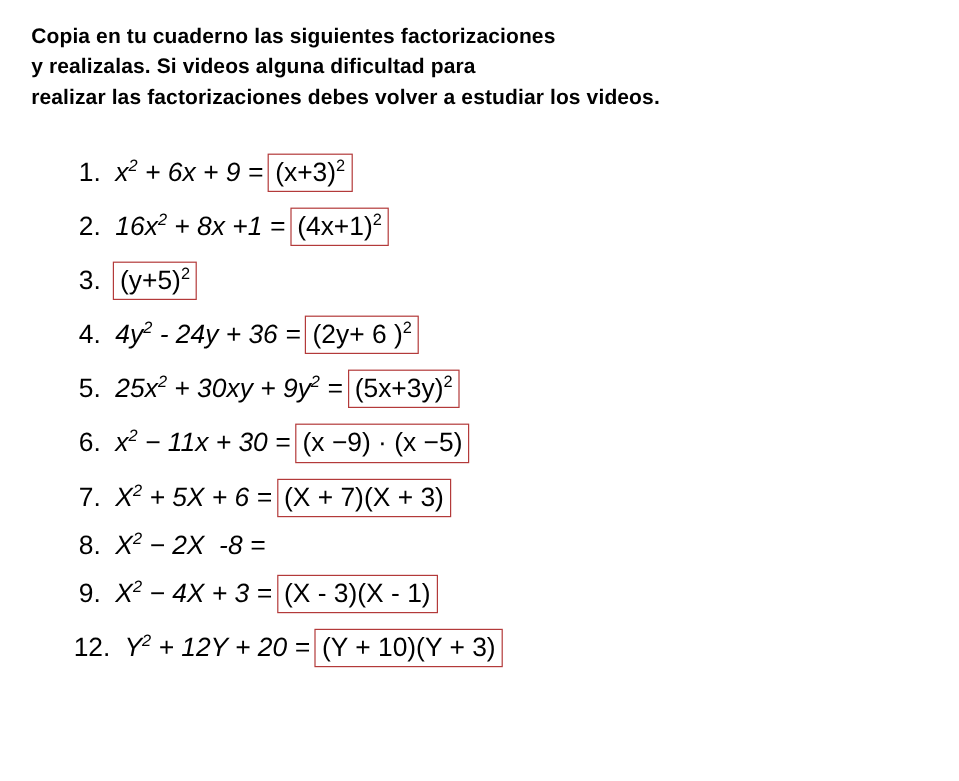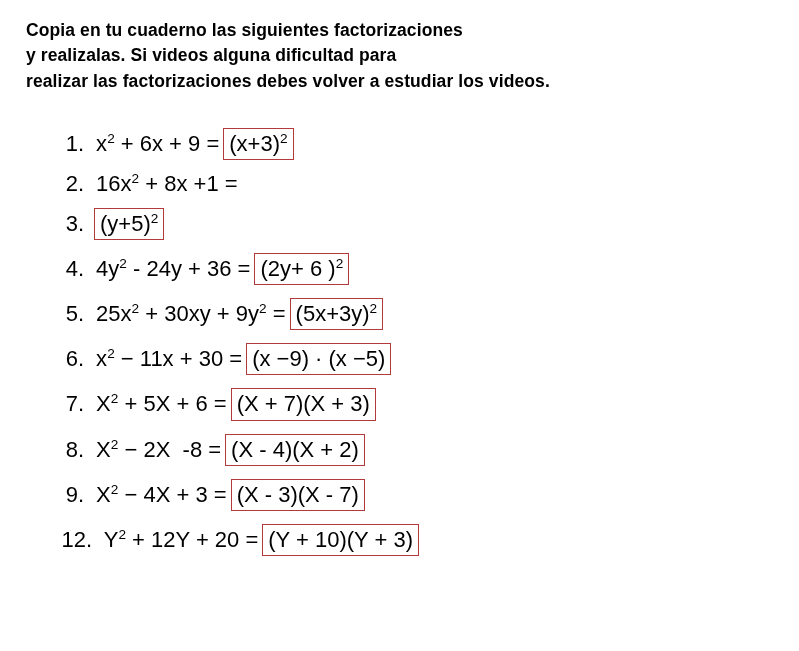--- a/index.html
+++ b/index.html
@@ -50,20 +50,21 @@
     margin-bottom: 13px;
     white-space: pre;
   }
   .num {
     display: inline-block;
     text-align: right;
     margin-right: 6px;
   }
   .lhs {
     white-space: pre;
+    font-style: italic;
   }
   .answer {
     display: inline-block;
     border: 1.5px solid #b33a3a;
     padding: 3px 5px 4px 5px;
     margin-left: 4px;
     white-space: pre;
     line-height: 1.05;
   }
   sup {
@@ -89,24 +90,24 @@
 <div class="page">
 
   <div class="instructions">
     <div class="line">Copia en tu cuaderno las siguientes factorizaciones</div>
     <div class="line">y realizalas. Si videos alguna dificultad para</div>
     <div class="line"><span>realizar las factorizaciones debes volver a estudiar los videos</span><span class="tail">.</span></div>
   </div>
 
   <div class="problems">
       <div class="problem" style="margin-left: 0px;"><span class="num" style="width: 30px;">1.</span><span class="lhs"> x<sup>2</sup> + 6x + 9 =</span><span class="answer">(x+3)<sup>2</sup></span></div>
-      <div class="problem" style="margin-left: 0px;"><span class="num" style="width: 30px;">2.</span><span class="lhs"> 16x<sup>2</sup> + 8x +1 =</span></div>
+      <div class="problem" style="margin-left: 0px;"><span class="num" style="width: 30px;">2.</span><span class="lhs"> 16x<sup>2</sup> + 8x +1 =</span><span class="answer">(4x+1)<sup>2</sup></span></div>
       <div class="problem" style="margin-left: 0px;"><span class="num" style="width: 30px;">3.</span><span class="answer">(y+5)<sup>2</sup></span></div>
       <div class="problem" style="margin-left: 0px;"><span class="num" style="width: 30px;">4.</span><span class="lhs"> 4y<sup>2</sup> - 24y + 36 =</span><span class="answer">(2y+ 6 )<sup>2</sup></span></div>
       <div class="problem" style="margin-left: 0px;"><span class="num" style="width: 30px;">5.</span><span class="lhs"> 25x<sup>2</sup> + 30xy + 9y<sup>2</sup> =</span><span class="answer">(5x+3y)<sup>2</sup></span></div>
       <div class="problem" style="margin-left: 0px;"><span class="num" style="width: 30px;">6.</span><span class="lhs"> x<sup>2</sup> − 11x + 30 =</span><span class="answer">(x −9) · (x −5)</span></div>
       <div class="problem" style="margin-left: 0px;"><span class="num" style="width: 30px;">7.</span><span class="lhs"> X<sup>2</sup> + 5X + 6 =</span><span class="answer">(X + 7)(X + 3)</span></div>
-      <div class="problem" style="margin-left: 0px;"><span class="num" style="width: 30px;">8.</span><span class="lhs"> X<sup>2</sup> − 2X  -8 =</span><span class="answer">(X - 4)(X + 2)</span></div>
-      <div class="problem" style="margin-left: 0px;"><span class="num" style="width: 30px;">9.</span><span class="lhs"> X<sup>2</sup> − 4X + 3 =</span><span class="answer">(X - 3)(X - 7)</span></div>
+      <div class="problem" style="margin-left: 0px;"><span class="num" style="width: 30px;">8.</span><span class="lhs"> X<sup>2</sup> − 2X  -8 =</span></div>
+      <div class="problem" style="margin-left: 0px;"><span class="num" style="width: 30px;">9.</span><span class="lhs"> X<sup>2</sup> − 4X + 3 =</span><span class="answer">(X - 3)(X - 1)</span></div>
       <div class="problem" style="margin-left: 0px;"><span class="num" style="width: 38px;">12.</span><span class="lhs"> Y<sup>2</sup> + 12Y + 20 =</span><span class="answer">(Y + 10)(Y + 3)</span></div>
     </div>
 
 </div>
 
 </body></html>

